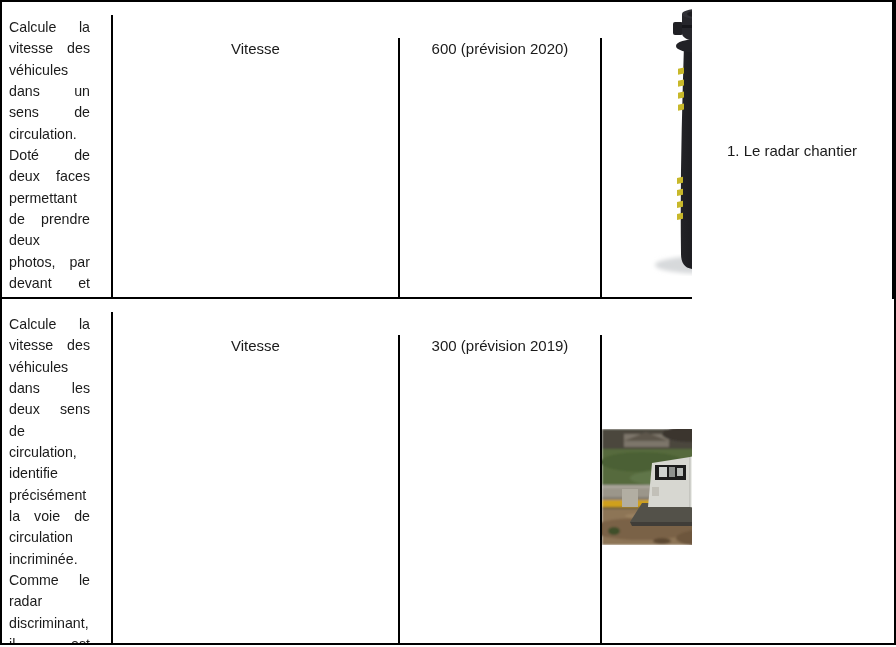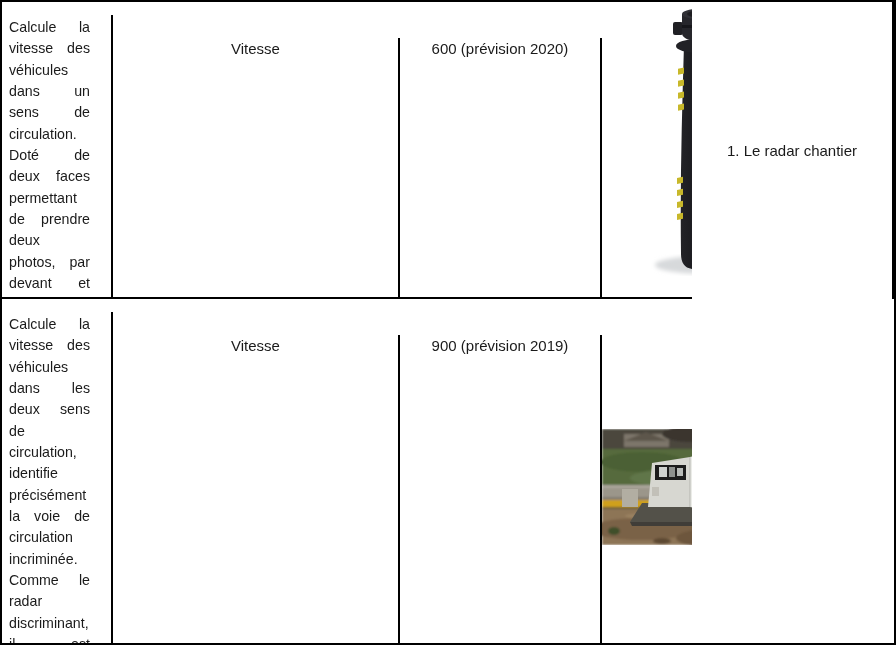--- a/index.html
+++ b/index.html
@@ -126,21 +126,21 @@
     <div class="cell cell-name">
       <span>1. Le radar chantier</span>
     </div>
     <div class="cell cell-desc">
       <span>Calcule la vitesse des véhicules dans les deux sens de circulation, identifie précisément la voie de circulation incriminée. Comme le radar discriminant, il est capable de sanctionner les excès de vitesse selon le type de véhicule incriminé et la limitation de vitesse qui lui est propre. À l’origine, il est destiné à contrôler la vitesse dans des zones de danger temporaire (comme les chantiers). Placé sur remorque, il peut être déplacé facilement et rapidement. Il se configure automatiquement et fonctionne sur batterie pendant 5 jours.</span>
     </div>
     <div class="cell cell-type">
       <span>Vitesse</span>
     </div>
     <div class="cell cell-count">
-      <span>900 (prévision 2019)</span>
+      <span>300 (prévision 2019)</span>
     </div>
     <div class="cell last-col cell-photo">
 
       <svg class="photo2" width="185" height="116" viewBox="0 0 185 116" xmlns="http://www.w3.org/2000/svg">
         <defs>
           <filter id="pblur">
               <feGaussianBlur stdDeviation="1.1"></feGaussianBlur>
             </filter>
           <filter id="pblur2">
               <feGaussianBlur stdDeviation="0.45"></feGaussianBlur>

